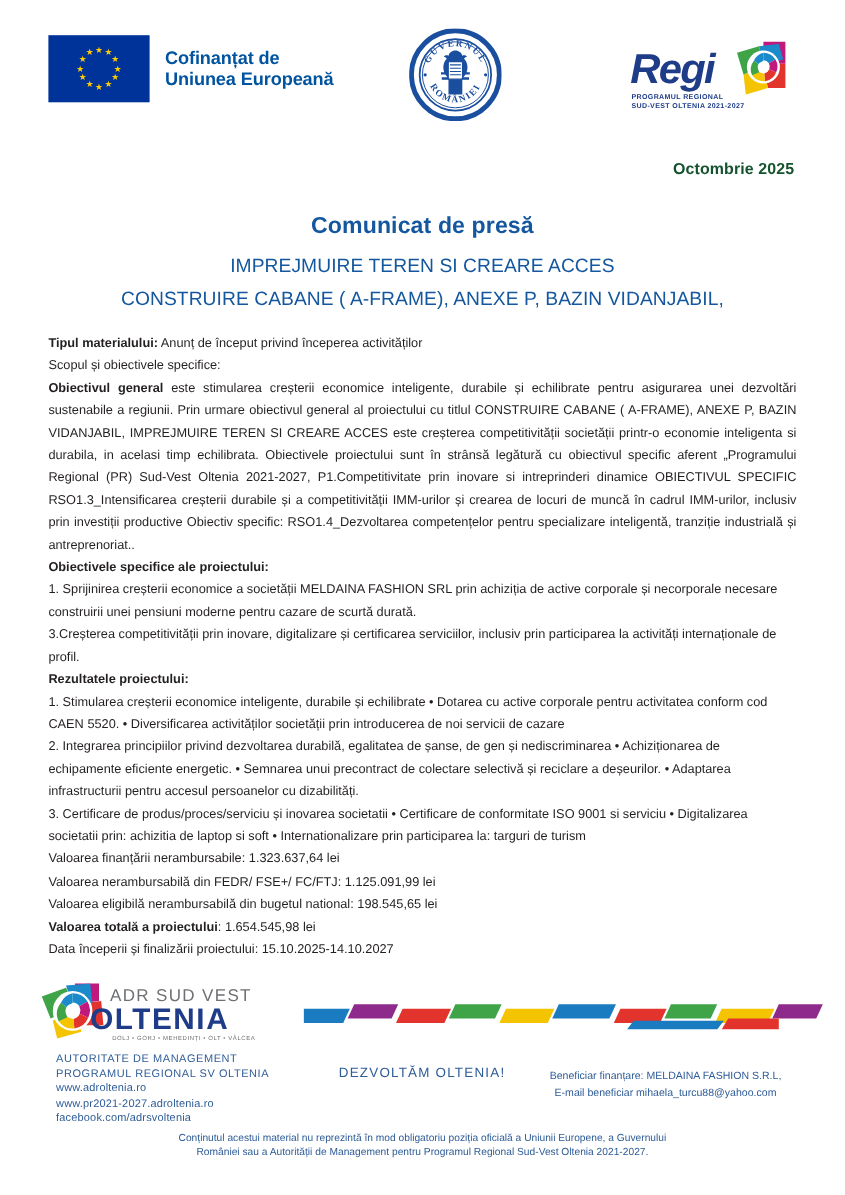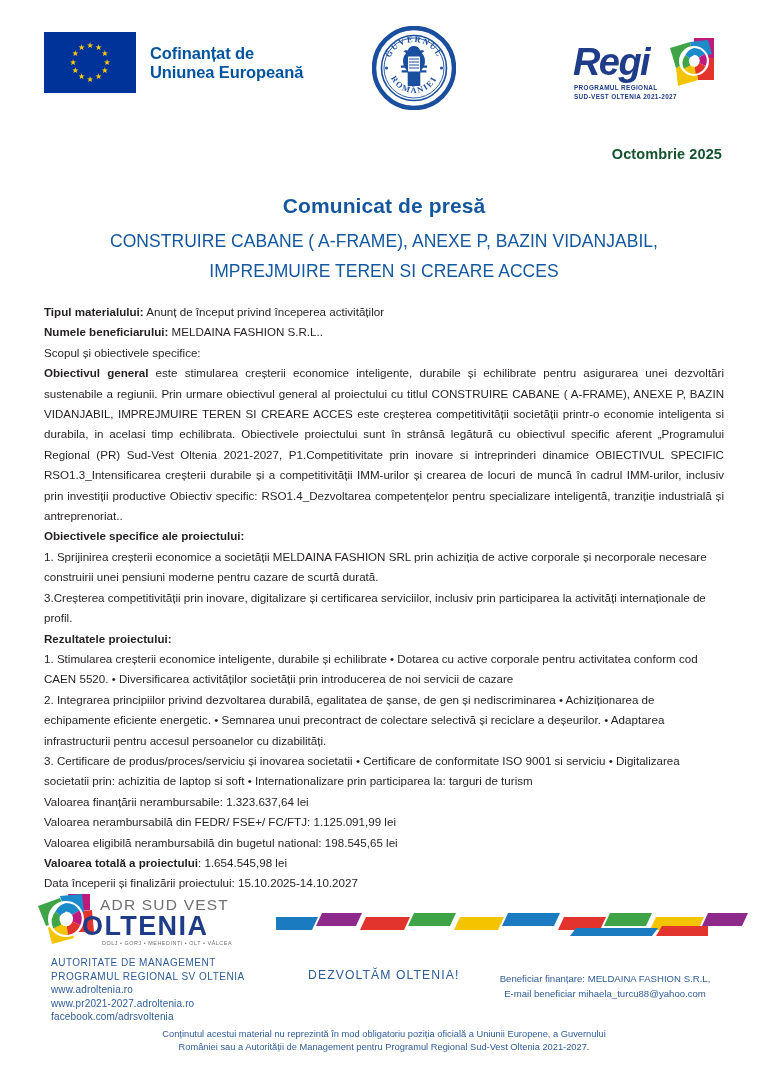--- a/index.html
+++ b/index.html
@@ -170,33 +170,30 @@
       </g>
       <text x="2" y="60" font-family="'Liberation Sans', sans-serif" font-size="6.4" font-weight="bold" fill="#1F3C88" letter-spacing="0.35">PROGRAMUL REGIONAL</text>
       <text x="2" y="68.5" font-family="'Liberation Sans', sans-serif" font-size="6.4" font-weight="bold" fill="#1F3C88" letter-spacing="0.35">SUD-VEST OLTENIA 2021-2027</text>
     </svg>
   </div>
 </div>
 
 <div class="doc-date">Octombrie 2025</div>
 <div class="press-title">Comunicat de presă</div>
 <div class="project-title">
+  <div>IMPREJMUIRE TEREN SI CREARE ACCES</div>
   <div>CONSTRUIRE CABANE ( A-FRAME), ANEXE P, BAZIN VIDANJABIL,</div>
-  <div>IMPREJMUIRE TEREN SI CREARE ACCES</div>
 </div>
 
 <div class="body-block">
 
   <p>
     <span class="b">Tipul materialului:</span><span> Anunț de început privind începerea activităților</span>
   </p>
 
-  <p>
-    <span class="b">Numele beneficiarului:</span><span> MELDAINA FASHION S.R.L..</span>
-  </p>
 
   <p>Scopul și obiectivele specifice:</p>
 
   <p class="p-just">
     <span class="b">Obiectivul general</span><span> este stimularea creșterii economice inteligente, durabile și echilibrate pentru asigurarea unei dezvoltări sustenabile a regiunii. Prin urmare obiectivul general al proiectului cu titlul CONSTRUIRE CABANE ( A-FRAME), ANEXE P, BAZIN VIDANJABIL, IMPREJMUIRE TEREN SI CREARE ACCES este creșterea competitivității societății printr-o economie inteligenta si durabila, in acelasi timp echilibrata.  Obiectivele proiectului sunt în strânsă legătură cu obiectivul specific aferent „Programului Regional (PR) Sud-Vest Oltenia 2021-2027, P1.Competitivitate prin inovare si intreprinderi dinamice OBIECTIVUL SPECIFIC RSO1.3_Intensificarea creșterii durabile și a competitivității IMM-urilor și crearea de locuri de muncă în cadrul IMM-urilor, inclusiv prin investiții productive Obiectiv specific: RSO1.4_Dezvoltarea competențelor pentru specializare inteligentă, tranziție industrială și antreprenoriat..</span>
   </p>
 
   <p class="b">Obiectivele specifice ale proiectului:</p>
   <p>1. Sprijinirea creșterii economice a societății MELDAINA FASHION SRL prin achiziția de active corporale și necorporale necesare construirii unei pensiuni moderne pentru cazare de scurtă durată.</p>
   <p>3.Creșterea competitivității prin inovare, digitalizare și certificarea serviciilor, inclusiv prin participarea la activități internaționale de profil.</p>

